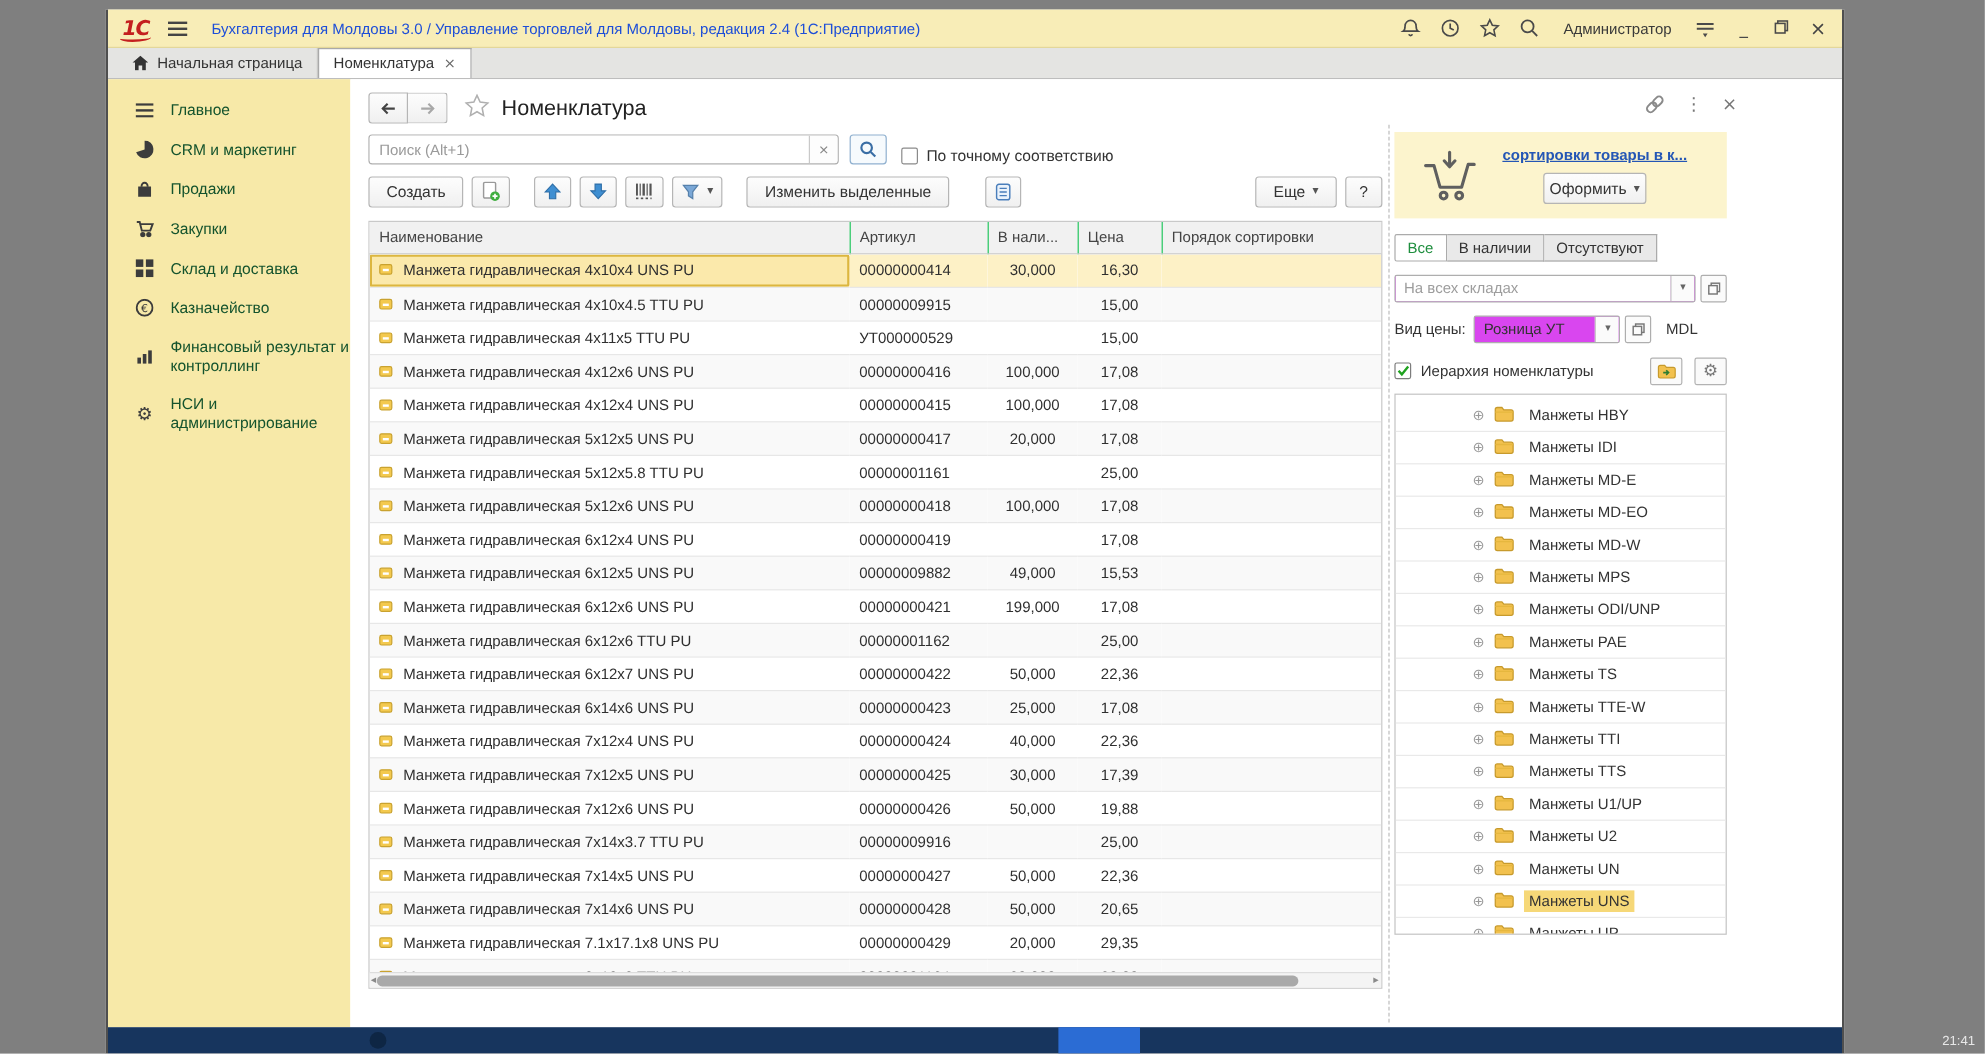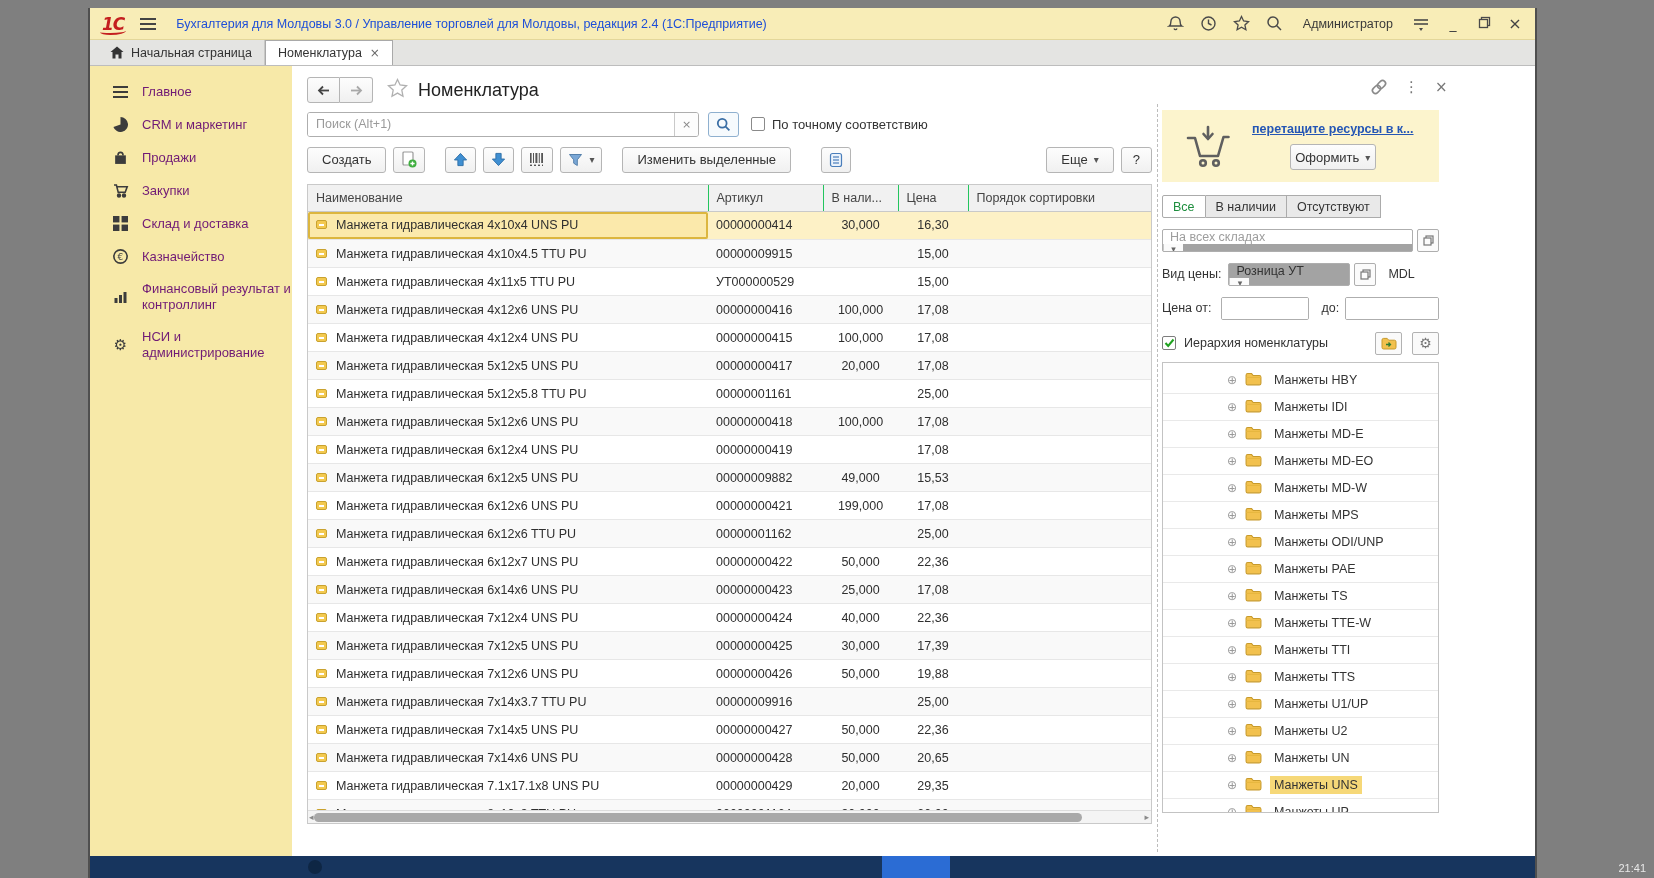--- a/index.html
+++ b/index.html
@@ -30,36 +30,36 @@
   .tab.active { background:#fff; border:1px solid #a9a9a9; border-bottom:none; gap:8px; }
   .tab-close { color:#666; font-size:12px; cursor:pointer; }
 
   
   .app-body { display:flex; height:790px; }
 
   
   .sidebar { width:202px; background:#f7e9a8; padding-top:9px; flex-shrink:0; }
   .side-item { display:flex; align-items:center; padding:8px 0 8px 22px; cursor:pointer; }
   .side-ico { width:17px; height:17px; margin-right:13px; flex-shrink:0; display:flex; align-items:center; justify-content:center; }
-  .side-label { font-size:13px; color:#701a75; width:150px; line-height:16px; }
+  .side-label { font-size:13px; color:#14532d; width:150px; line-height:16px; }
 
   
   .work-area { position:relative; flex:1; background:#fff; }
 
   .panel-icons { position:absolute; left:1078px; top:12px; display:flex; gap:16px; align-items:center; }
   .panel-icons span, .panel-icons svg { cursor:pointer; color:#777; }
 
   .nav-row { display:flex; align-items:center; margin:10px 0 0 15px; height:28px; }
   .nav-btn { width:33px; height:26px; border:1px solid #b5b5b5; background:linear-gradient(#fdfdfd,#f0f0f0); display:flex; align-items:center; justify-content:center; cursor:pointer; }
   .nav-btn.back { border-radius:3px 0 0 3px; }
   .nav-btn.fwd { border-radius:0 3px 3px 0; border-left:none; }
   .fav-star { margin:0 10px 0 14px; }
   .page-title { font-size:18px; color:#222; }
 
-  .search-row { display:flex; align-items:center; margin:7px 12px 0 15px; height:26px; }
+  .search-row { display:flex; align-items:flex-end; margin:7px 12px 0 15px; height:26px; }
   .search-wrap { display:flex; width:392px; height:25px; border:1px solid #aeaeae; border-radius:3px; overflow:hidden; background:#fff; }
   .search-input { flex:1; border:none; outline:none; font-size:12.5px; padding:0 8px; color:#333; font-family:"Liberation Sans",sans-serif;}
   .search-input::placeholder { color:#9a9a9a; }
   .search-clear { width:24px; border-left:1px solid #c9c9c9; display:flex; align-items:center; justify-content:center; color:#888; font-size:11px; cursor:pointer; background:#fdfdfd; }
   .search-btn { width:31px; height:25px; margin-left:9px; border:1px solid #8fb0cf; border-radius:3px; background:#f6fafd; display:flex; align-items:center; justify-content:center; cursor:pointer; }
   .chk { width:14px; height:14px; border:1px solid #8a8a8a; background:#fff; border-radius:2px; display:inline-flex; align-items:center; justify-content:center; cursor:pointer; flex-shrink:0; }
   .exact-wrap { display:flex; align-items:center; gap:7px; margin-left:12px; font-size:13px; }
 
   .actions-row { display:flex; align-items:center; margin:9px 0 0 15px; width:845px; height:27px; gap:7px; }
   .btn { height:26px; border:1px solid #b5b5b5; border-radius:3px; background:linear-gradient(#fdfdfd,#f0f0f0); font-size:13px; color:#333; padding:0 14px; display:flex; align-items:center; gap:6px; cursor:pointer; white-space:nowrap; }
@@ -95,21 +95,21 @@
   .right-panel { position:absolute; left:870px; top:44px; width:277px; }
   .cart-box { height:72px; background:#fcf4cd; display:flex; align-items:center; padding:0 10px 0 20px; gap:18px; }
   .cart-right { display:flex; flex-direction:column; align-items:center; gap:8px; }
   .drag-link { font-size:12.5px; color:#2456b5; font-weight:bold; text-decoration:underline; cursor:pointer; white-space:nowrap; }
   .checkout-btn { width:86px; justify-content:center; }
   .stock-tabs { display:flex; margin-top:13px; }
   .stock-tab { height:23px; border:1px solid #ababab; background:#e9e9e9; font-size:12.5px; color:#333; padding:0 10px; display:flex; align-items:center; cursor:pointer; border-left:none; }
   .stock-tab:first-child { border-left:1px solid #ababab; border-radius:2px 0 0 2px; }
   .stock-tab.active { background:#fff; color:#1e8e3e; }
   .field-row { display:flex; align-items:center; margin-top:10px; height:24px; font-size:12.5px; }
-  .combo { display:flex; height:23px; border:1px solid #aeaeae; border-radius:2px; background:#a3a3a3; align-items:stretch; overflow:hidden;flex-direction:column; }
+  .combo { display:flex; height:23px; border:1px solid #aeaeae; border-radius:2px; background:#d946ef; align-items:stretch; overflow:hidden; }
   .combo input { border:none; outline:none; flex:1; padding:0 7px; font-size:12.5px; font-family:"Liberation Sans",sans-serif; min-width:0; }
   .combo input::placeholder { color:#9d9d9d; }
   .combo .val { flex:1; display:flex; align-items:center; padding:0 7px; white-space:nowrap; }
   .combo .dd { width:20px; border-left:1px solid #c9c9c9; display:flex; align-items:center; justify-content:center; font-size:9px; color:#666; cursor:pointer; background:#fbfbfb; }
   .sq-btn { width:22px; height:23px; border:1px solid #aeaeae; border-radius:2px; background:#fbfbfb; margin-left:4px; display:flex; align-items:center; justify-content:center; cursor:pointer; flex-shrink:0; }
   .chk.checked { border-color:#7d7d7d; }
   .hier-row { display:flex; align-items:center; margin-top:11px; height:24px; gap:8px; font-size:12.5px; }
   .hier-btns { margin-left:auto; display:flex; gap:10px; }
   .hier-btn { width:27px; height:23px; border:1px solid #b2b2b2; border-radius:2px; background:#fafafa; display:flex; align-items:center; justify-content:center; cursor:pointer; }
 
@@ -584,21 +584,21 @@
       <div class="right-panel">
         <div class="cart-box">
           <svg width="52" height="46" viewBox="0 0 52 46" fill="none" stroke="#5f5f5f" stroke-width="2.6" stroke-linecap="round" stroke-linejoin="round">
               <path d="M6 15 h7 l5 18 h18 l5.5-19 h5"></path>
               <circle cx="21" cy="40" r="2.8"></circle>
               <circle cx="34" cy="40" r="2.8"></circle>
               <line x1="26" y1="4" x2="26" y2="15"></line>
               <path d="M21.5 11 L26 16 L30.5 11"></path>
             </svg>
           <div class="cart-right">
-            <span class="drag-link">перетащите ресурсы в к...</span>
+            <span class="drag-link">сортировки товары в к...</span>
             <button class="btn checkout-btn">
                 <span>Оформить</span>
                 <span class="glyph">▾</span>
               </button>
           </div>
         </div>
 
         <div class="stock-tabs" id="stock-tabs">
             <div class="stock-tab active">Все</div>
             <div class="stock-tab">В наличии</div>
@@ -626,30 +626,20 @@
           </div>
           <span class="sq-btn">
             <svg width="11" height="11" viewBox="0 0 11 11" fill="none" stroke="#777" stroke-width="1.2">
                 <rect x="3" y="1" width="7" height="7"></rect>
                 <rect x="1" y="3" width="7" height="7" fill="#fbfbfb"></rect>
               </svg>
           </span>
           <span style="margin-left:12px">MDL</span>
         </div>
 
-        <div class="field-row">
-          <span style="margin-right:10px">Цена от:</span>
-          <div class="combo" style="width:88px">
-              <input style="">
-            </div>
-          <span style="margin:0 6px 0 12px">до:</span>
-          <div class="combo" style="flex:1">
-              <input style="">
-            </div>
-        </div>
 
         <div class="hier-row">
           <span class="chk checked">
             <svg width="11" height="10" viewBox="0 0 11 10" fill="none" stroke="#1fa21f" stroke-width="2">
                 <path d="M1.5 5 L4.2 8 L9.5 1.5"></path>
               </svg>
           </span>
           <span>Иерархия номенклатуры</span>
           <div class="hier-btns">
             <span class="hier-btn">

